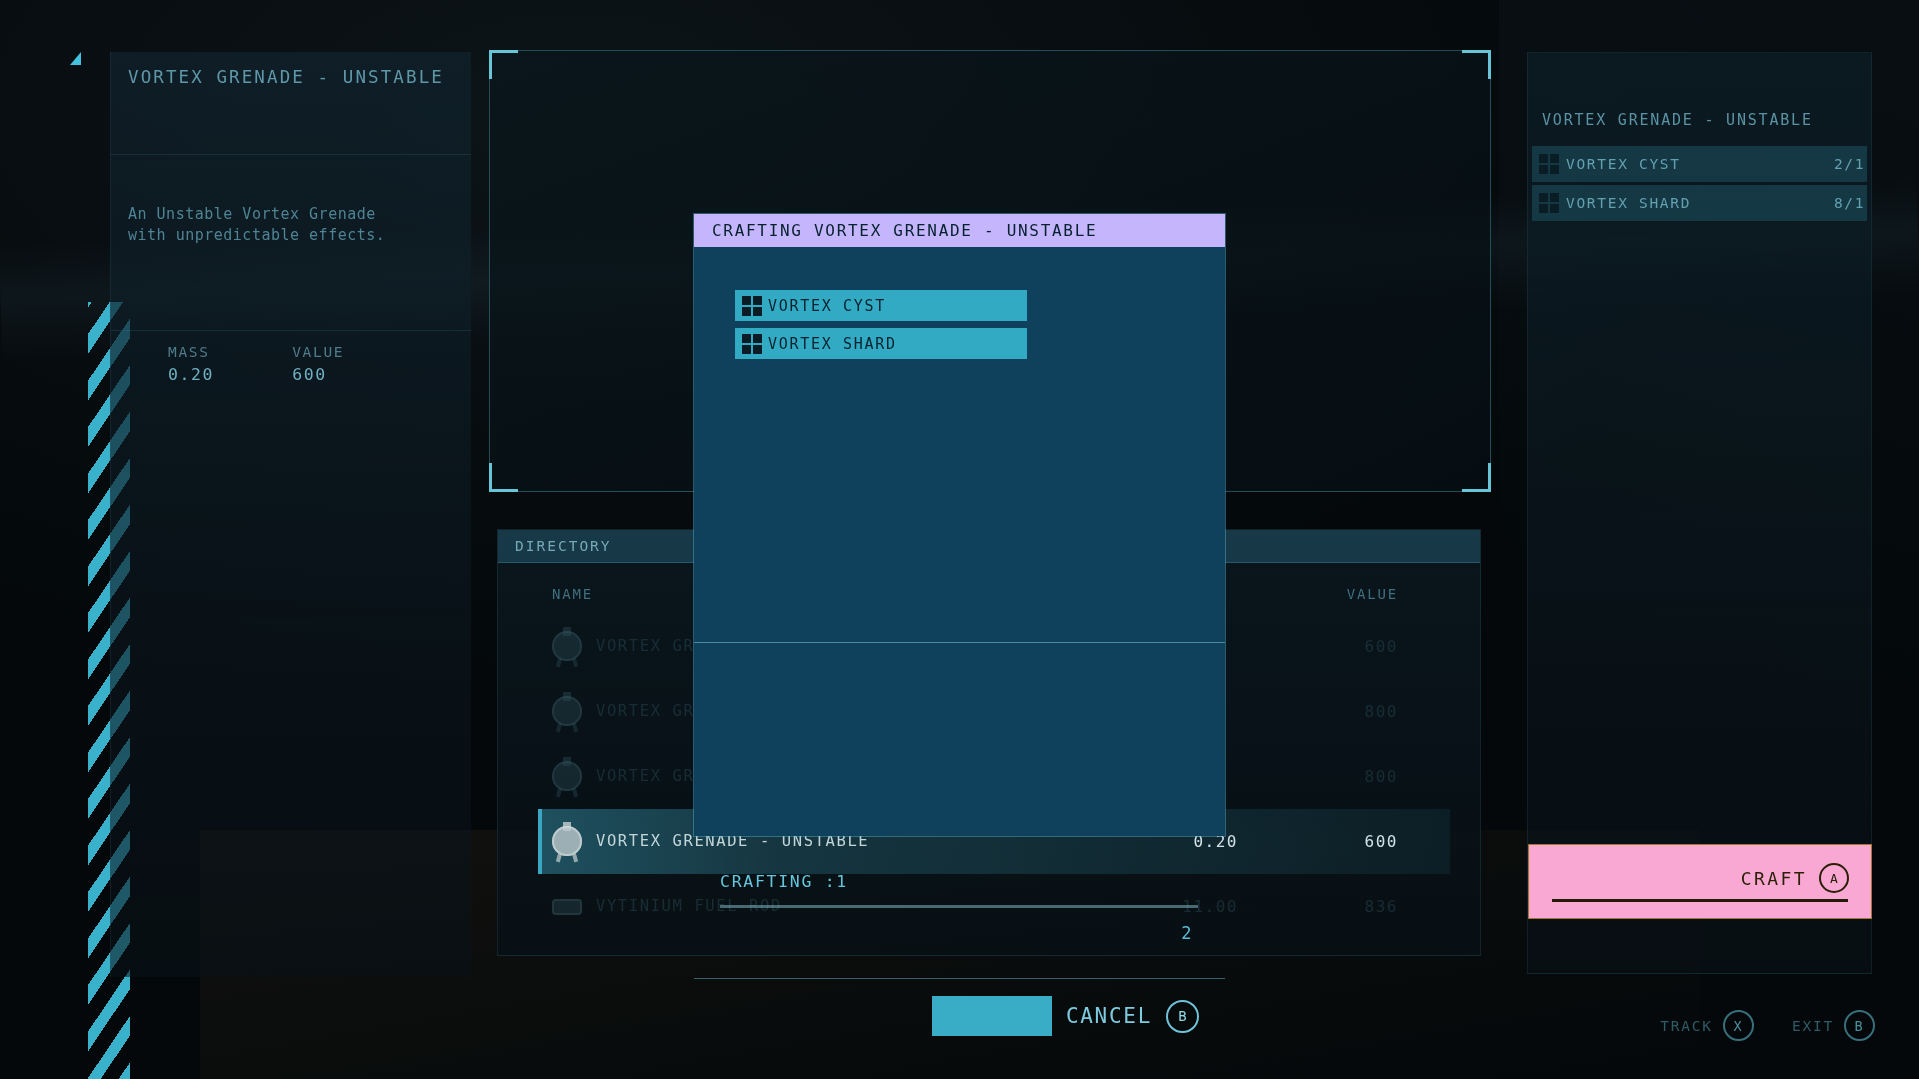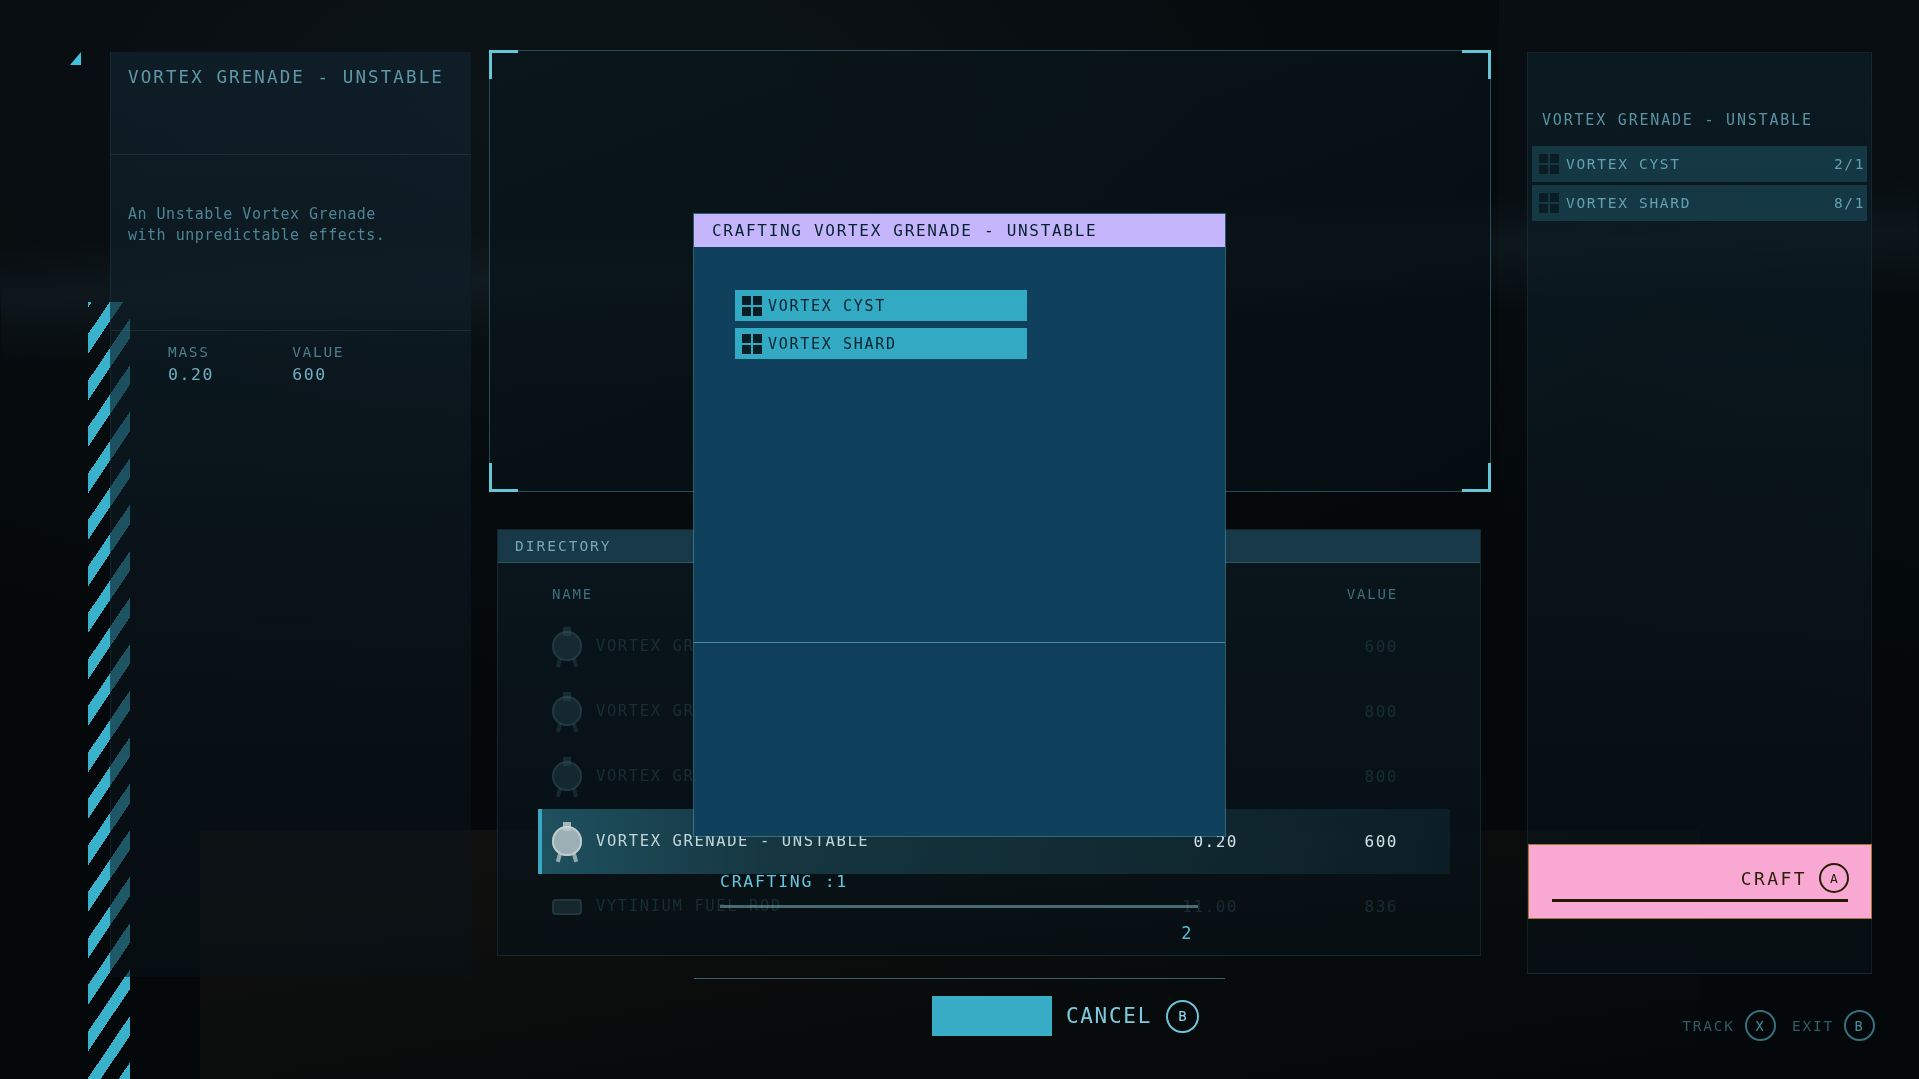--- a/index.html
+++ b/index.html
@@ -369,21 +369,21 @@
     flex: none;
   }
   .glyph-dark { color: #2b1f05; }
 
   
   #hints {
     position: absolute;
     right: 44px; bottom: 38px;
     display: flex;
     align-items: center;
-    gap: 16px;
+    gap: 38px;
     color: #2f5b66;
   }
   .hint {
     display: flex;
     align-items: center;
     gap: 10px;
     font-size: 14.5px;
     letter-spacing: 1.8px;
   }
   .glyph-hint {

